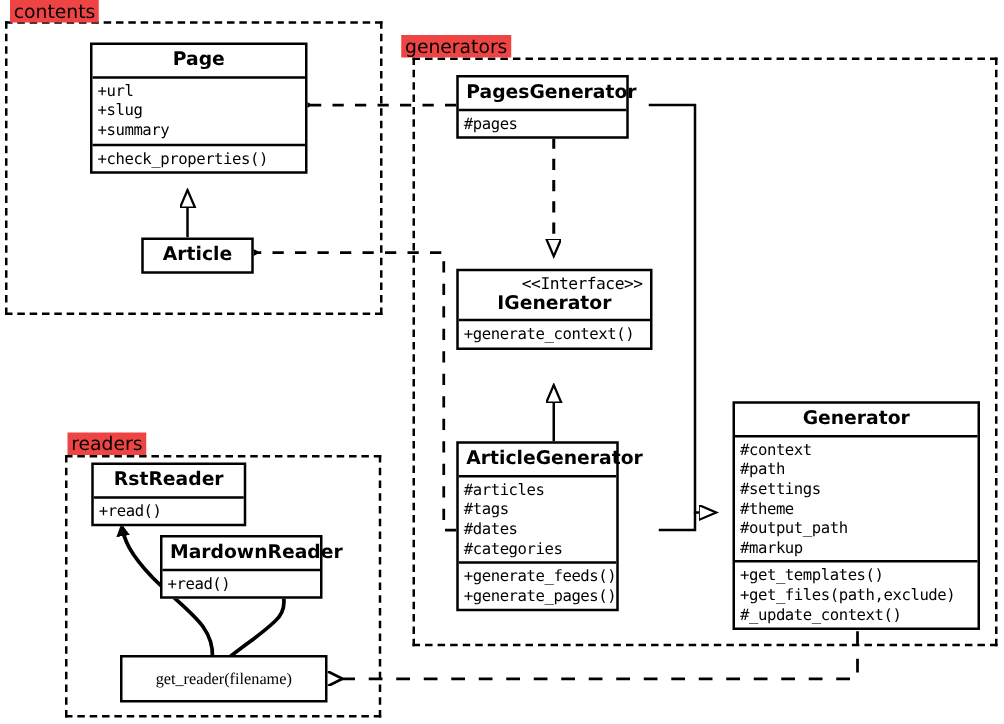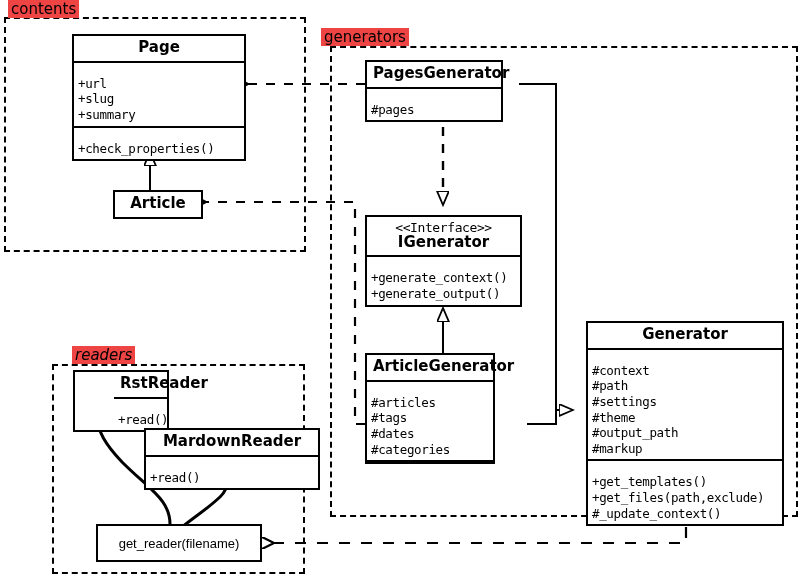--- a/index.html
+++ b/index.html
@@ -56,65 +56,65 @@
     padding: 4px 6px 5px 6px;
     line-height: 1.05;
     white-space: nowrap;
   }
   .cls .stereo {
     display: block;
     font-weight: normal;
     font-size: 13px;
     font-family: "DejaVu Sans Mono", monospace;
     letter-spacing: -0.4px;
+    text-align: right;
   }
   .cls .sep {
     border-top: 2px solid #000;
   }
   .cls .compartment {
     padding: 2px 3px 3px 4px;
     font-family: "DejaVu Sans Mono", monospace;
     font-size: 12.5px;
     line-height: 15.6px;
     color: #000;
     white-space: nowrap;
     letter-spacing: -0.35px;
-    margin-top: 11px;
   }
   .cls .compartment div { white-space: nowrap; }
 
   
   .fnbox {
     position: absolute;
     box-sizing: border-box;
     border: 2px solid #000;
     background: #ffffff;
     display: flex;
     align-items: center;
     justify-content: center;
-    font-family: Liberation Sans, sans-serif;
+    font-family: Liberation Serif, serif;
     font-size: 13px;
     color: #000;
     white-space: nowrap;
     text-align: right;
   }
 </style>
 </head>
 <body>
 
 <div id="canvas">
 
   <div class="package" style="left:4px; top:17px; width:302px; height:235px;"></div>
   <div class="package-label" style="left:8px; top:0px;">contents</div>
 
   <div class="package" style="left:330px; top:46px; width:468px; height:471px;"></div>
   <div class="package-label" style="left:321px; top:28px;">generators</div>
 
   <div class="package" style="left:52px; top:364px; width:253px; height:210px;"></div>
-  <div class="package-label" style="left:72px; top:346px;font-style:italic;">readers</div>
+  <div class="package-label" style="left:54px; top:346px;">readers</div>
 
   <svg class="layer" viewBox="0 0 803 579">
     <defs>
       <marker id="hollowTri" markerWidth="16" markerHeight="16" refX="14" refY="6" orient="auto" markerUnits="userSpaceOnUse">
         <path d="M0,0 L14,6 L0,12 z" fill="#ffffff" stroke="#000" stroke-width="1.8"></path>
       </marker>
       <marker id="openArrow" markerWidth="14" markerHeight="12" refX="12" refY="6" orient="auto" markerUnits="userSpaceOnUse">
         <path d="M12,0 L0,6 L12,12" fill="none" stroke="#000" stroke-width="2.2"></path>
       </marker>
       <marker id="solidArrow" markerWidth="12" markerHeight="11" refX="10" refY="5.5" orient="auto" markerUnits="userSpaceOnUse">
@@ -200,34 +200,37 @@
   </div>
 
   <div class="cls" style="left:365px; top:215px; width:157px;">
     <div class="name">
       <span class="stereo">&lt;&lt;Interface&gt;&gt;</span>
       <span>IGenerator</span>
     </div>
     <div class="sep"></div>
     <div class="compartment">
       <div>+generate_context()</div>
-      <div>+generate_output()</div>
     </div>
   </div>
 
   <div class="cls" style="left:365px; top:353px; width:130px;">
     <div class="name">ArticleGenerator</div>
     <div class="sep"></div>
     <div class="compartment">
       <div>#articles</div>
       <div>#tags</div>
       <div>#dates</div>
       <div>#categories</div>
     </div>
     <div class="sep"></div>
+    <div class="compartment">
+      <div>+generate_feeds()</div>
+      <div>+generate_pages()</div>
+    </div>
   </div>
 
   <div class="cls" style="left:586px; top:321px; width:198px;">
     <div class="name">Generator</div>
     <div class="sep"></div>
     <div class="compartment">
       <div>#context</div>
       <div>#path</div>
       <div>#settings</div>
       <div>#theme</div>
@@ -235,29 +238,29 @@
       <div>#markup</div>
     </div>
     <div class="sep"></div>
     <div class="compartment">
       <div>+get_templates()</div>
       <div>+get_files(path,exclude)</div>
       <div>#_update_context()</div>
     </div>
   </div>
 
-  <div class="cls" style="left:73px; top:370px; width:96px;padding-left:39px;">
+  <div class="cls" style="left:73px; top:370px; width:124px;">
     <div class="name">RstReader</div>
     <div class="sep"></div>
     <div class="compartment">
       <div>+read()</div>
     </div>
   </div>
 
-  <div class="cls" style="left:144px; top:428px; width:176px;">
+  <div class="cls" style="left:128px; top:428px; width:130px;">
     <div class="name">MardownReader</div>
     <div class="sep"></div>
     <div class="compartment">
       <div>+read()</div>
     </div>
   </div>
 
   <div class="fnbox" style="left:96px; top:524px; width:166px; height:38px;">
     <span>get_reader(filename)</span>
   </div>

